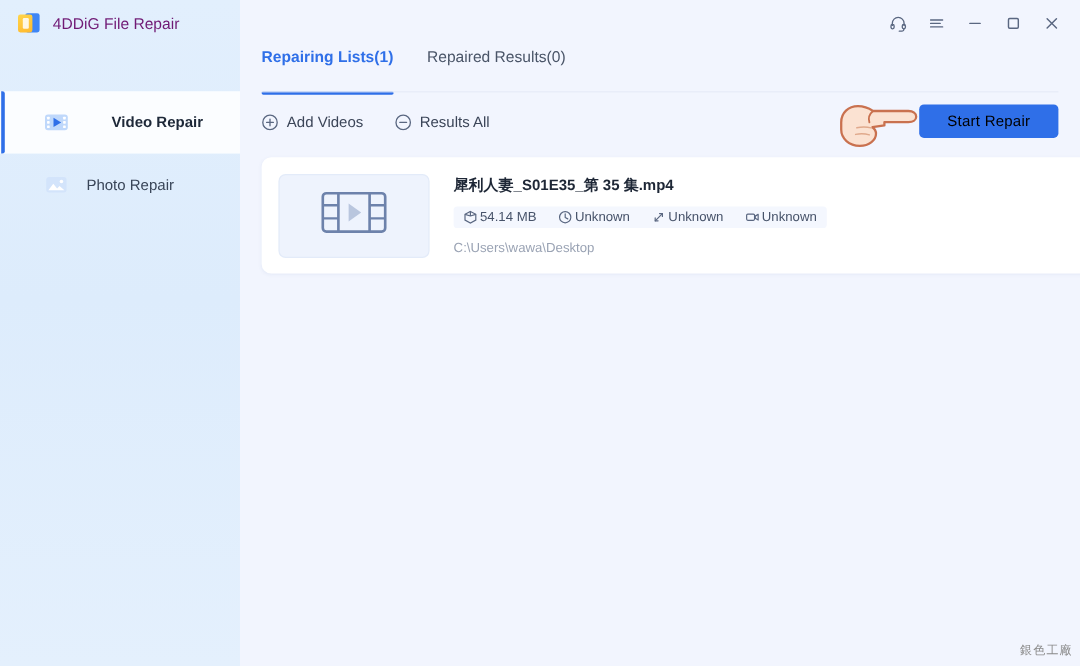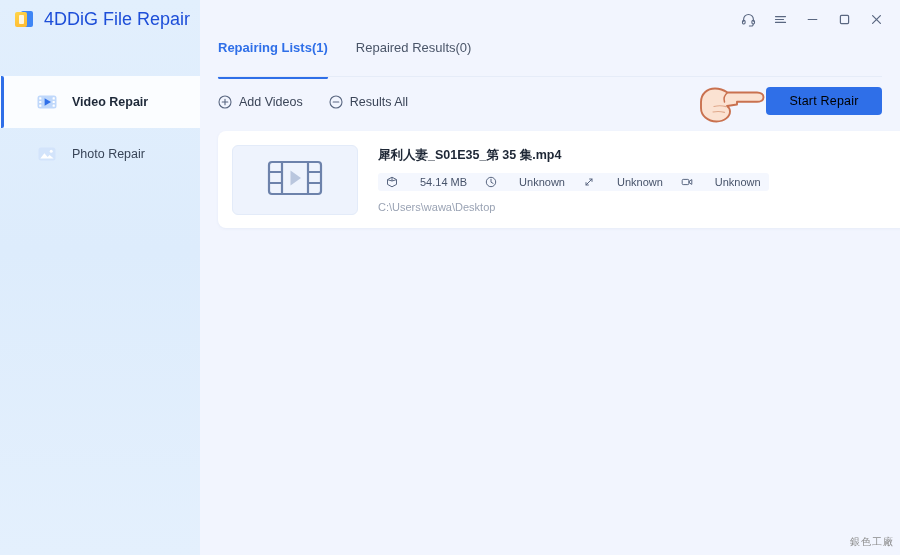--- a/index.html
+++ b/index.html
@@ -68,22 +68,22 @@
   .app-logo .mark {
     position: absolute;
     left: 4.5px; top: 6px;
     width: 5px; height: 9px;
     background: #ffffff;
     border-radius: 1px;
     opacity: .85;
   }
   .app-title {
     margin-left: 10px;
-    font-size: 18px;
-    color: #1d4ed8;
+    font-size: 13px;
+    color: #701a75;
     white-space: nowrap;
   }
   .titlebar-right {
     position: absolute;
     right: 10px; top: 0;
     height: 38px;
     display: flex;
     align-items: center;
     gap: 4px;
     pointer-events: auto;
@@ -115,20 +115,21 @@
   .nav-item {
     position: relative;
     height: 52px;
     display: flex;
     align-items: center;
     padding-left: 36px;
     box-sizing: border-box;
   }
   .nav-item.active {
     background: #fbfdff;
+    gap: 21px;
   }
   .nav-item.active::before {
     content: "";
     position: absolute;
     left: 1px; top: 0;
     width: 3px; height: 52px;
     background: #2f6fe8;
     border-radius: 0 2px 2px 0;
   }
   .nav-icon {
@@ -274,21 +275,21 @@
     display: inline-flex;
     align-items: center;
     background: #f4f7fe;
     border-radius: 3px;
     padding: 3px 8px;
     box-sizing: border-box;
   }
   .meta-item {
     display: flex;
     align-items: center;
-    gap: 22px;
+    gap: 2px;
     font-size: 11px;
     color: #47536a;
     margin-right: 18px;
     white-space: nowrap;
   }
   .meta-item:last-child { margin-right: 0; }
   .meta-icon {
     width: 12px; height: 12px;
     flex: 0 0 auto;
     display: block;

